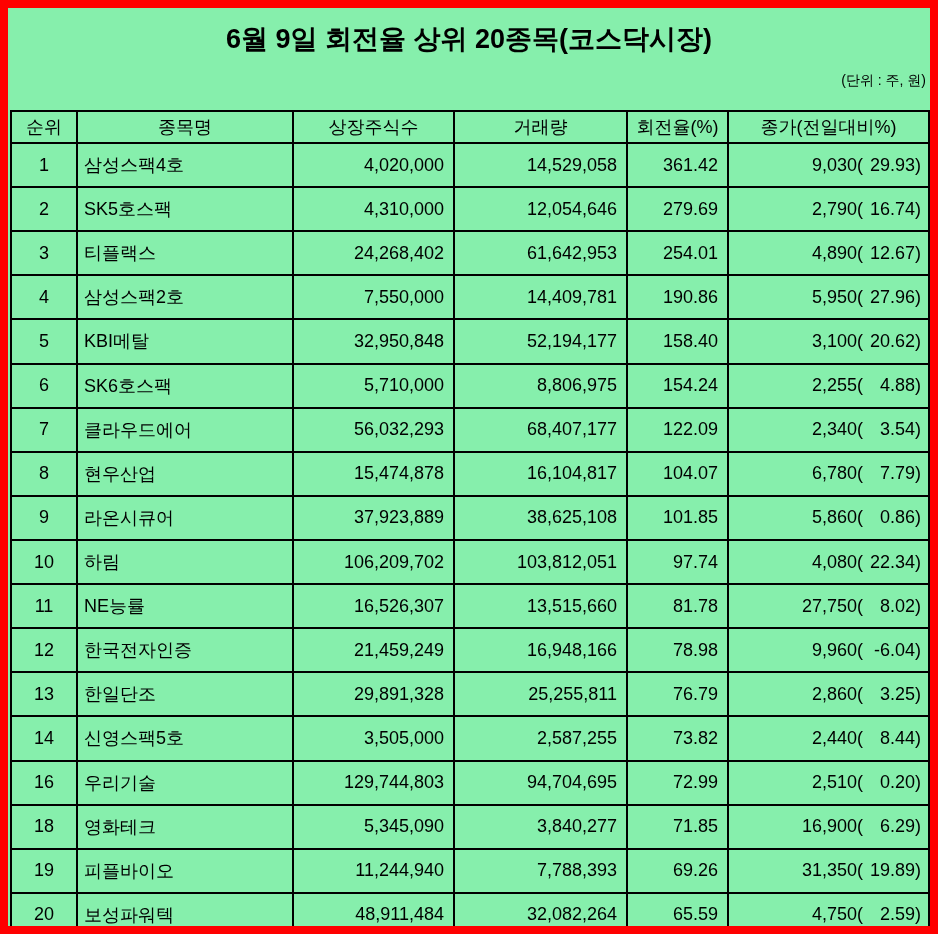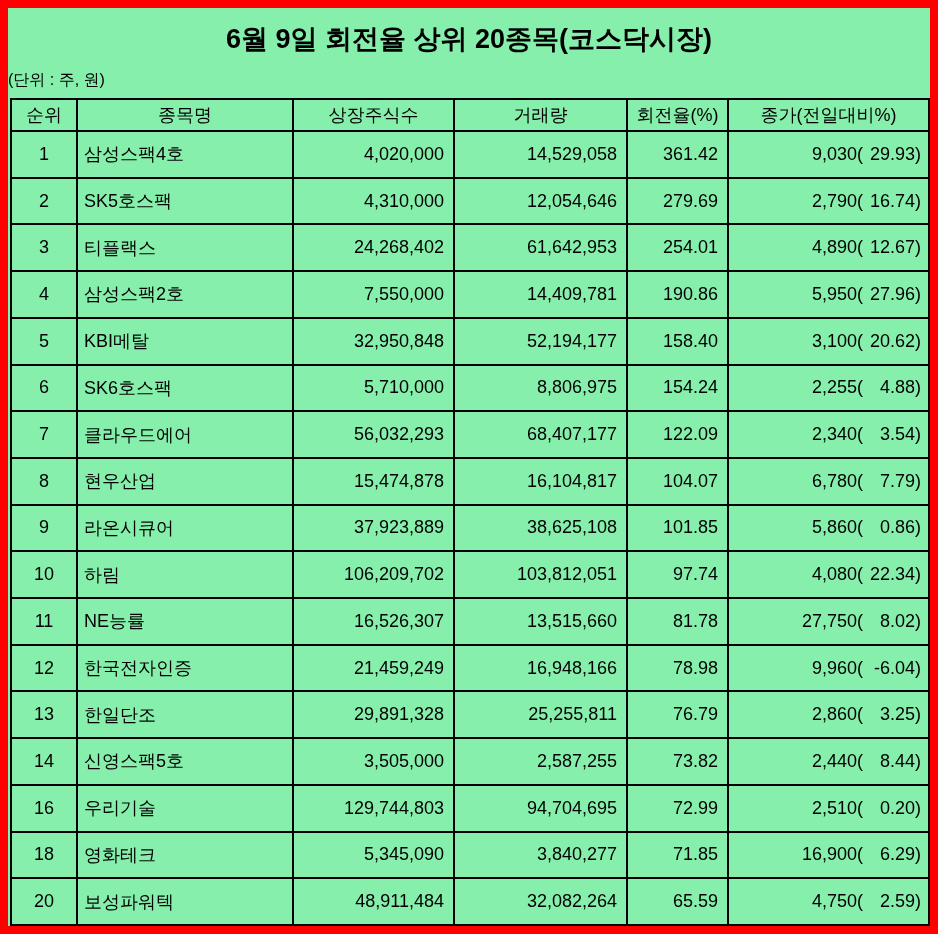--- a/index.html
+++ b/index.html
@@ -20,23 +20,23 @@
     margin-top: 13px;
     text-align: center;
     font-size: 27px;
     font-weight: bold;
     line-height: 36px;
     letter-spacing: 0px;
   }
   .unit-note {
     margin-top: 13px;
     margin-right: 4px;
-    margin-bottom: 8px;
-    text-align: left;
-    font-size: 16px;
+    margin-bottom: 20px;
+    text-align: right;
+    font-size: 14px;
     line-height: 20px;
   }
   table.rank-table {
     width: 918px;
     height: 828px;
     margin: 0 2px;
     border-collapse: collapse;
     table-layout: fixed;
     font-size: 18px;
   }
@@ -353,20 +353,35 @@
       <td class="cell-close">
         <span class="close-wrap">
               <span>16,900</span>
               <span>(</span>
               <span class="pct">6.29</span>
               <span>)</span>
             </span>
       </td>
     </tr>
 
+    <tr>
+      <td class="cell-rank">19</td>
+      <td class="cell-name">피플바이오</td>
+      <td class="cell-shares">11,244,940</td>
+      <td class="cell-volume">7,788,393</td>
+      <td class="cell-turnover">69.26</td>
+      <td class="cell-close">
+        <span class="close-wrap">
+              <span>31,350</span>
+              <span>(</span>
+              <span class="pct">19.89</span>
+              <span>)</span>
+            </span>
+      </td>
+    </tr>
 
     <tr>
       <td class="cell-rank">20</td>
       <td class="cell-name">보성파워텍</td>
       <td class="cell-shares">48,911,484</td>
       <td class="cell-volume">32,082,264</td>
       <td class="cell-turnover">65.59</td>
       <td class="cell-close">
         <span class="close-wrap">
               <span>4,750</span>

